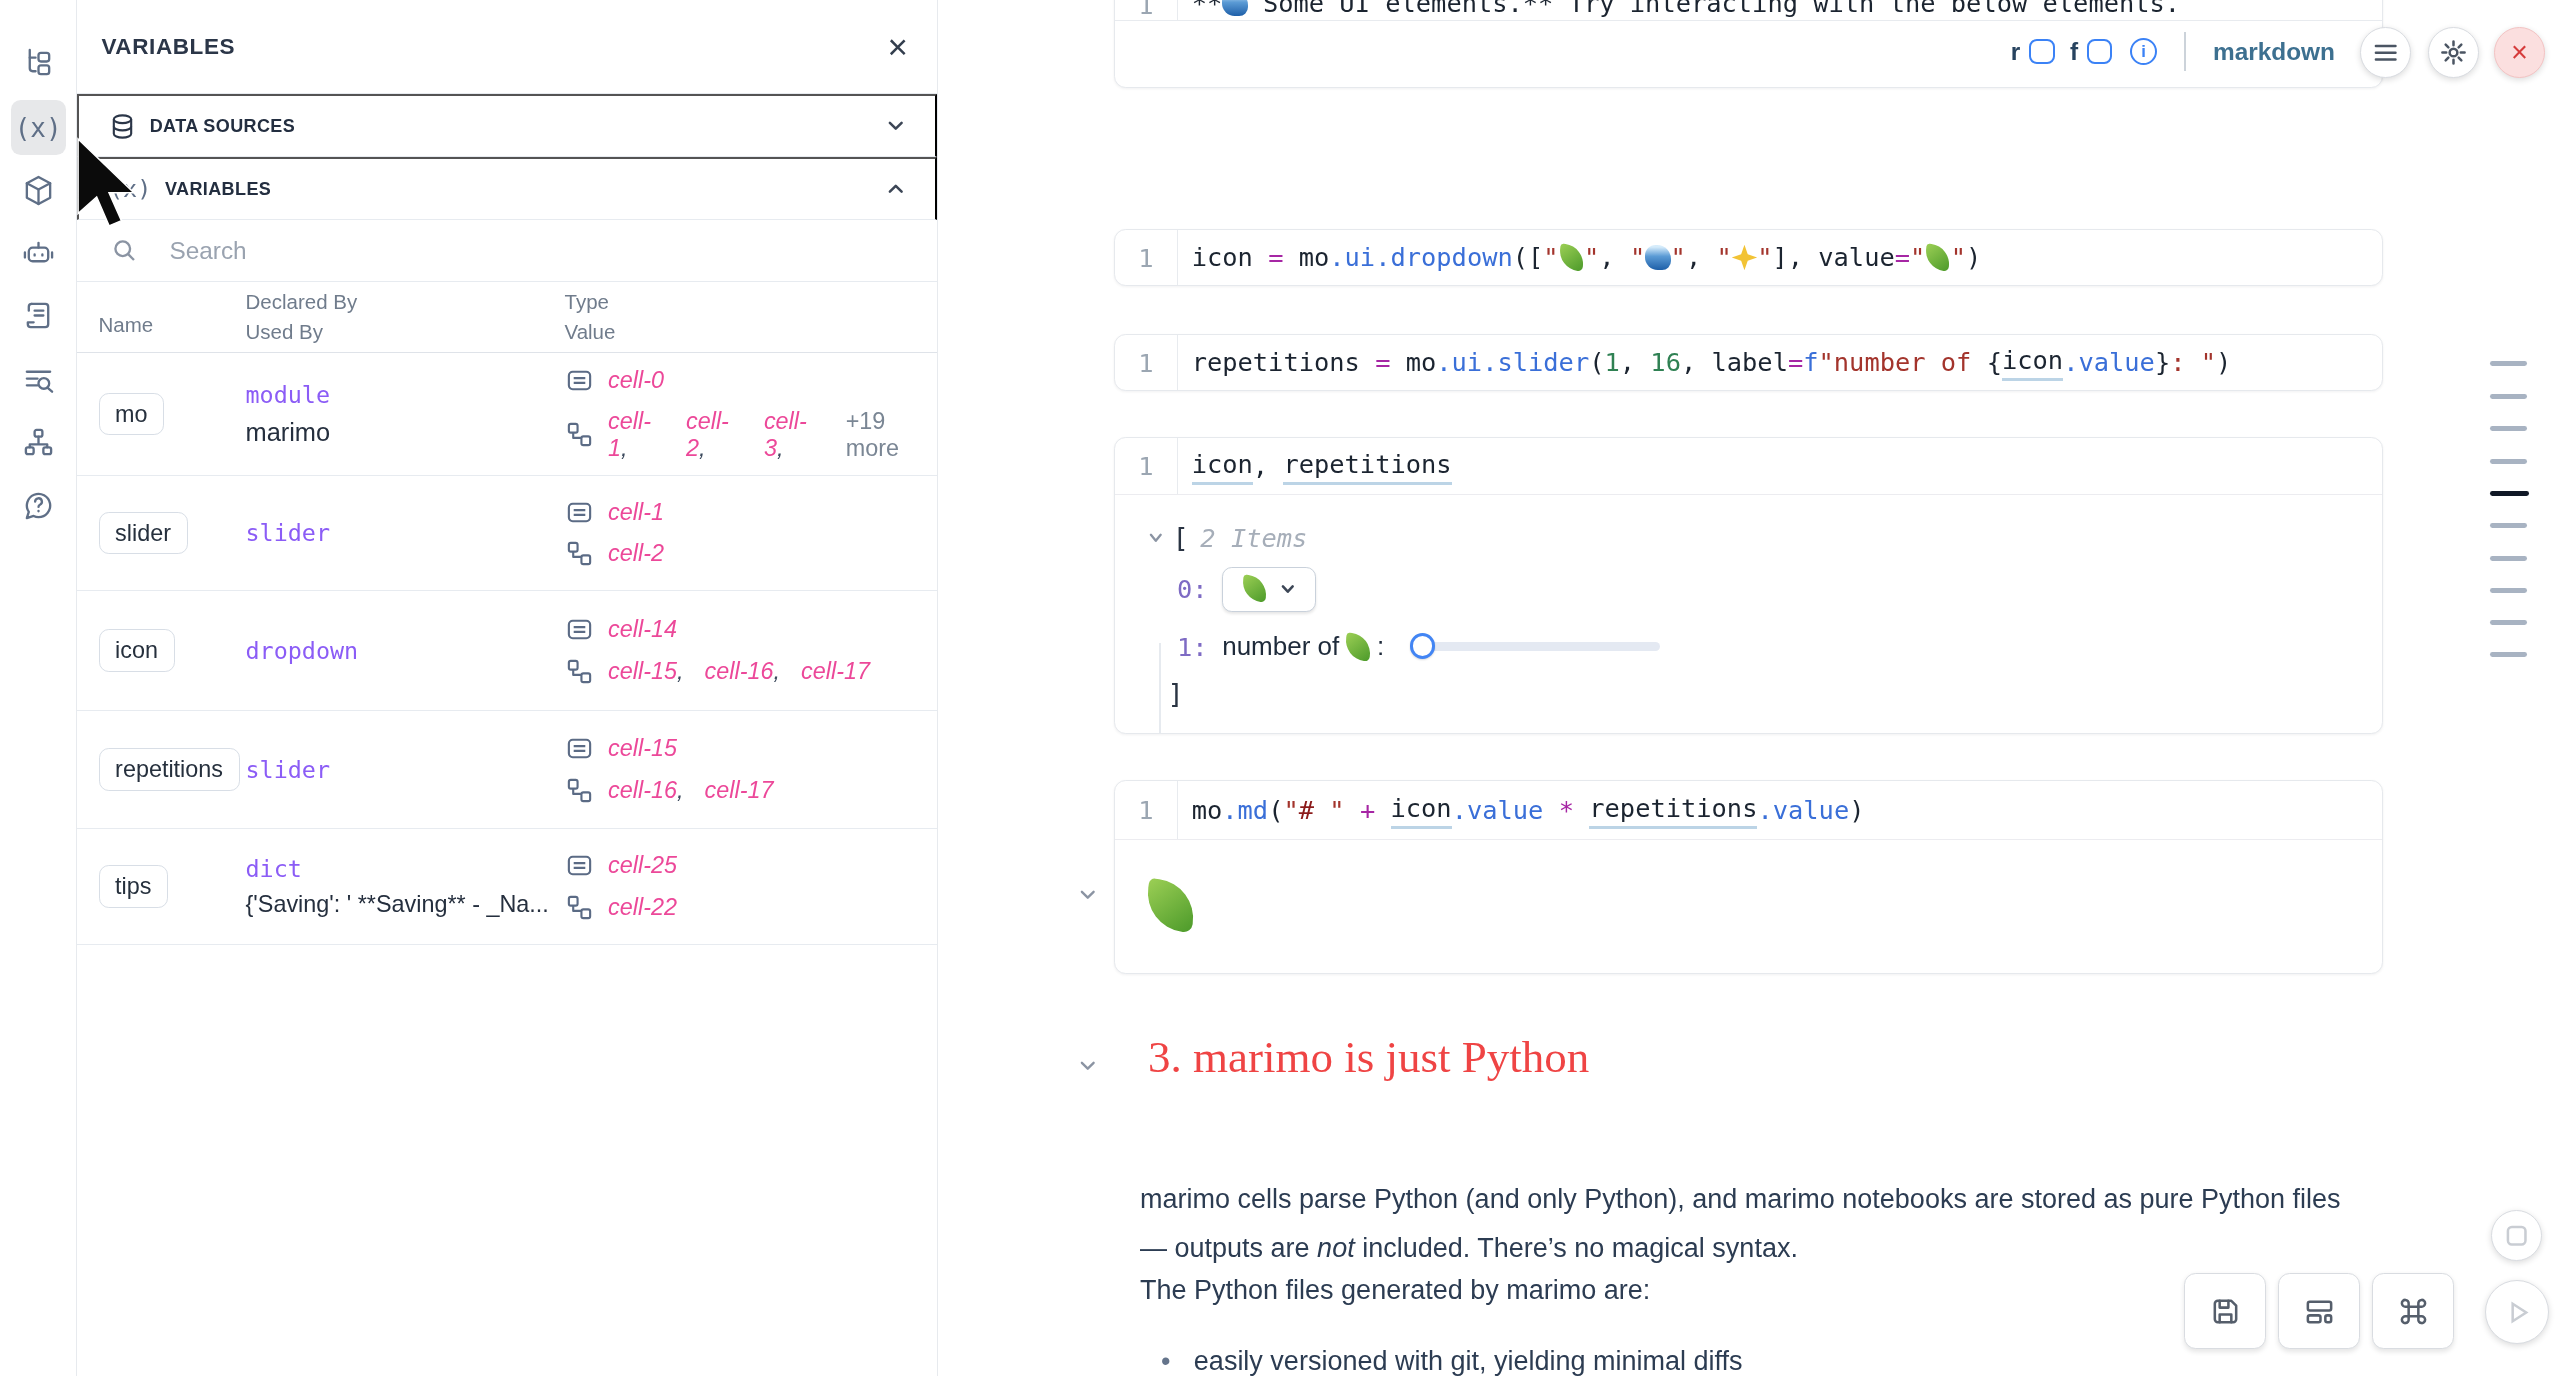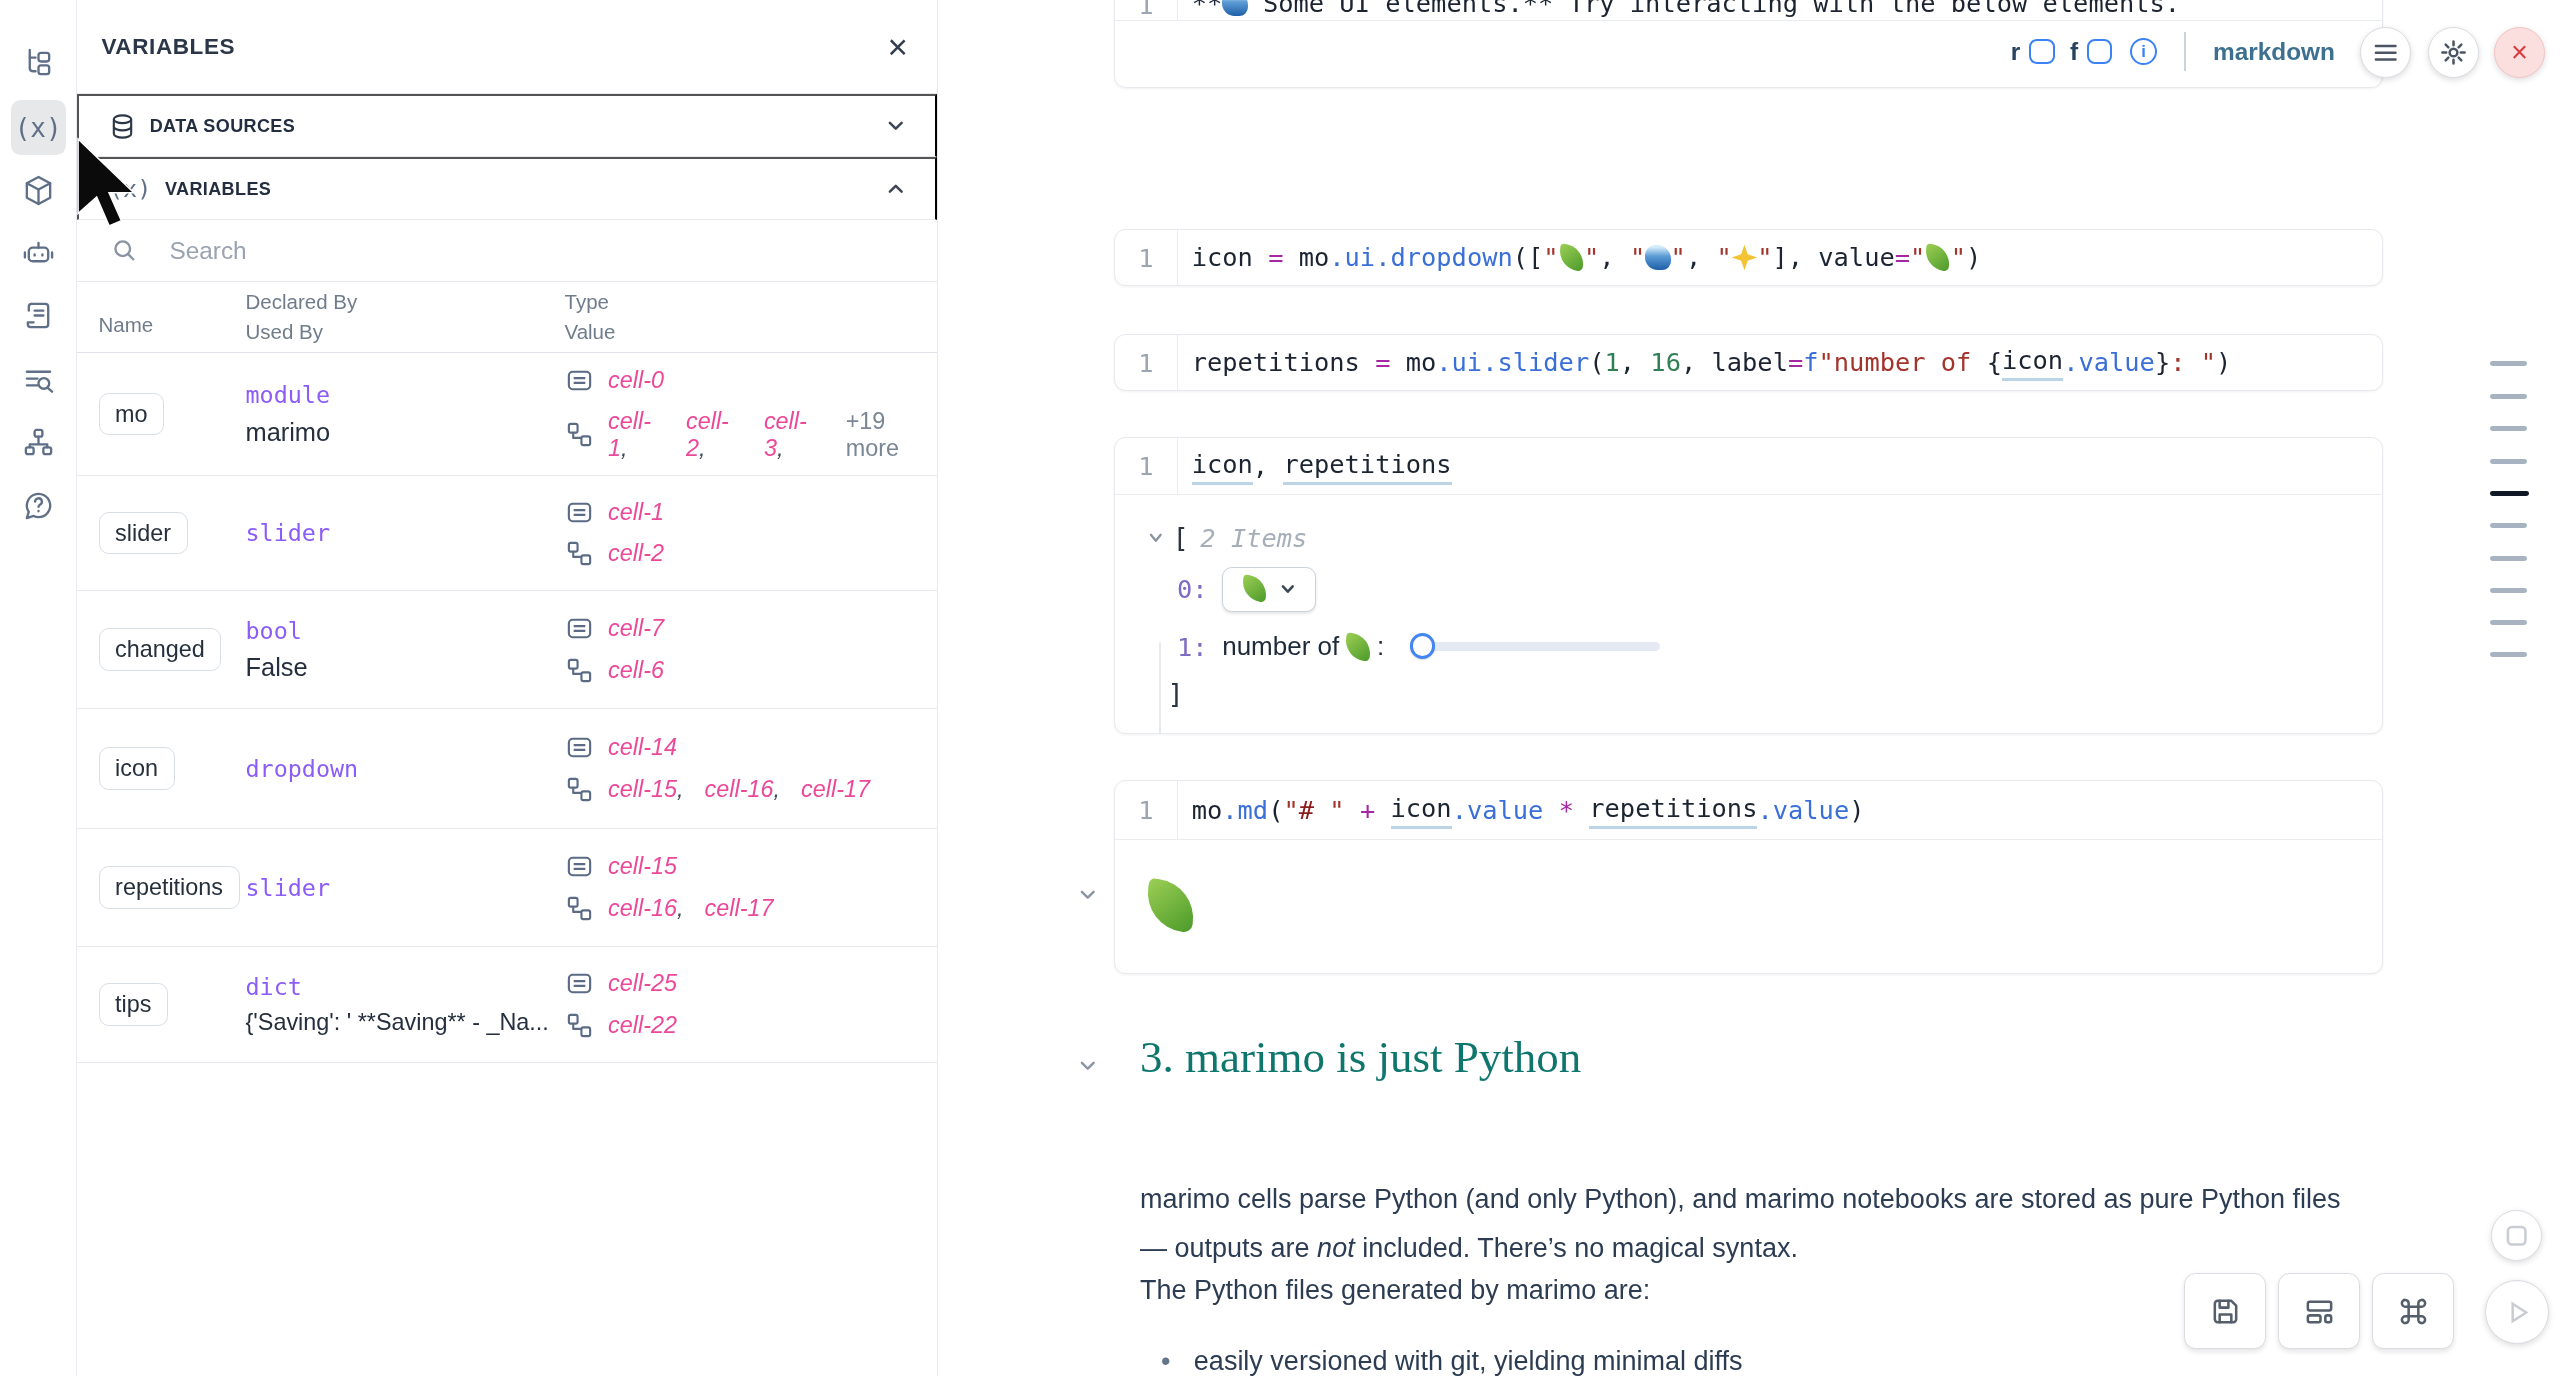--- a/index.html
+++ b/index.html
@@ -100,22 +100,22 @@
   .dropdown { display:inline-flex; width:94px; height:45px; border:1.5px solid #c9d1db; border-radius:9.8px;
     align-items:center; justify-content:center; gap:12.7px; background:#fff; box-shadow:0 2px 2.9px rgba(0,0,0,.10); cursor:pointer;}
   .slider-label { font-size:26px; color:#1e2a3a; display:flex; align-items:center; gap:5.9px; }
   .slider-track { position:relative; width:247px; height:8.8px; background:#e4e9f2; border-radius:4.9px; margin-left:13.7px; }
   .slider-thumb { position:absolute; left:-2.9px; top:-8.8px; width:25.4px; height:25.4px; background:#fff;
     border:3.4px solid #4285f4; border-radius:50%; box-shadow:0 1px 2px rgba(0,0,0,.15); cursor:grab; }
 
   .fold { position:absolute; left:-37px; background:none; border:none; cursor:pointer; }
   .fold svg, .arr-line1 svg { stroke:#8b94a3; fill:none; stroke-width:2.4; stroke-linecap:round; stroke-linejoin:round; }
 
-  .h2-md { position:absolute; left:26px; top:1031px; font-family:"Liberation Serif", serif;
-    font-size:45px; color:#0f766e; font-weight:normal; }
+  .h2-md { position:absolute; left:34px; top:1031px; font-family:"Liberation Serif", serif;
+    font-size:45px; color:#ef4444; font-weight:normal; }
   .para { position:absolute; left:26px; width:1238px; font-size:27px; line-height:49px; color:#2c3c52; }
   .bullet-row { position:absolute; left:47px; top:1346px; display:flex; gap:23.4px; font-size:27px; color:#2c3c52; }
   .bullet-dot { color:#64748b; }
 
   
   .circle-btn { position:absolute; border-radius:50%; background:#fff; border:1.5px solid #d9dce1;
     box-shadow:0 2px 5.9px rgba(0,0,0,.14); display:flex; align-items:center; justify-content:center; cursor:pointer; z-index:6;}
   .circle-btn svg { stroke:#4b5563; fill:none; stroke-width:2.6; stroke-linecap:round; }
   .btn-close { background:#fbdfdf; border-color:#f3c3c3; }
   .btn-close span { color:#d63c3c; font-size:29px; line-height:1; }
@@ -284,44 +284,20 @@
           <svg width="29" height="29" viewBox="0 0 30 30">
               <rect x="4" y="4" width="9" height="9" rx="2"></rect>
               <rect x="17" y="17" width="9" height="9" rx="2"></rect>
               <path d="M8.5 13 v5.5 h8.5"></path>
             </svg>
           <a>cell-2</a>
         </div>
       </div>
     </div>
 
-    <div class="vrow" style="height:118px">
-      <div><span class="badge">changed</span></div>
-      <div class="tv">
-        <span class="t">bool</span>
-        <span class="val">False</span>
-      </div>
-      <div class="dl">
-        <div class="dl-row links">
-          <svg width="29" height="29" viewBox="0 0 30 30">
-              <rect x="4" y="6" width="22" height="18" rx="4"></rect>
-              <path d="M9 12.5 h12 M9 17.5 h12"></path>
-            </svg>
-          <a>cell-7</a>
-        </div>
-        <div class="dl-row links">
-          <svg width="29" height="29" viewBox="0 0 30 30">
-              <rect x="4" y="4" width="9" height="9" rx="2"></rect>
-              <rect x="17" y="17" width="9" height="9" rx="2"></rect>
-              <path d="M8.5 13 v5.5 h8.5"></path>
-            </svg>
-          <a>cell-6</a>
-        </div>
-      </div>
-    </div>
 
     <div class="vrow" style="height:120px">
       <div><span class="badge">icon</span></div>
       <div class="tv">
           <span class="t">dropdown</span>
         </div>
       <div class="dl">
         <div class="dl-row links">
           <svg width="29" height="29" viewBox="0 0 30 30">
               <rect x="4" y="6" width="22" height="18" rx="4"></rect>

